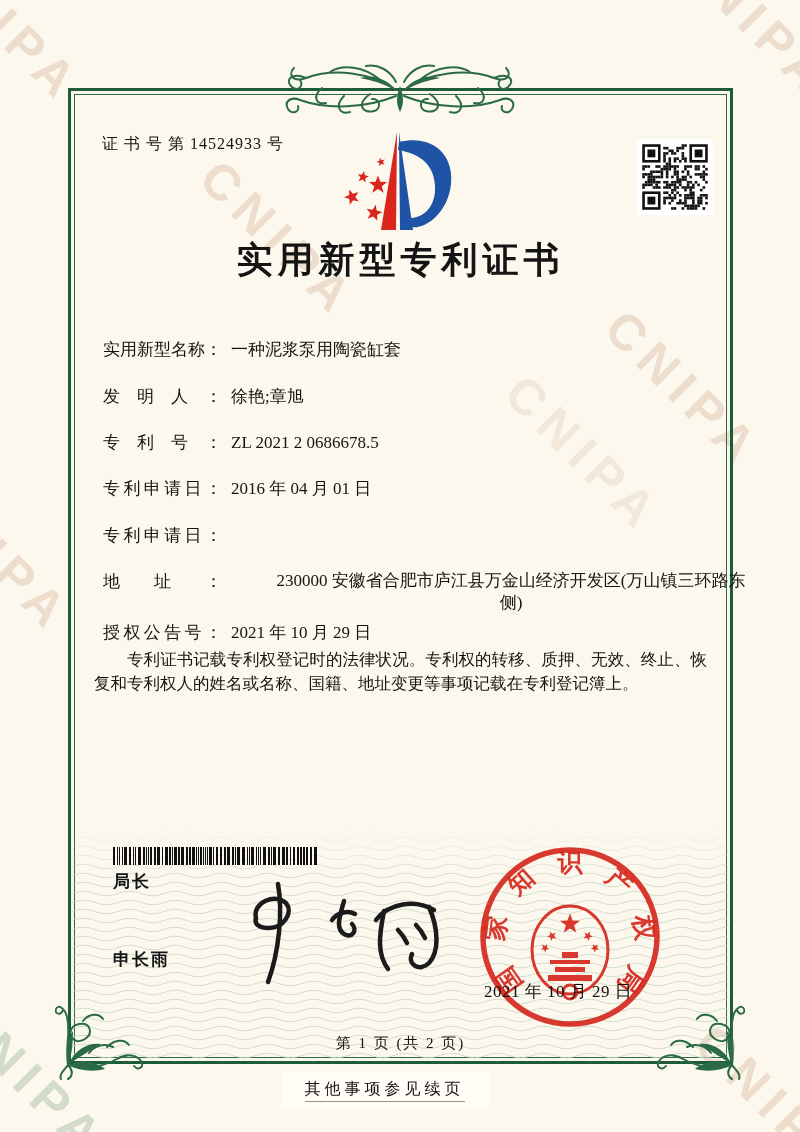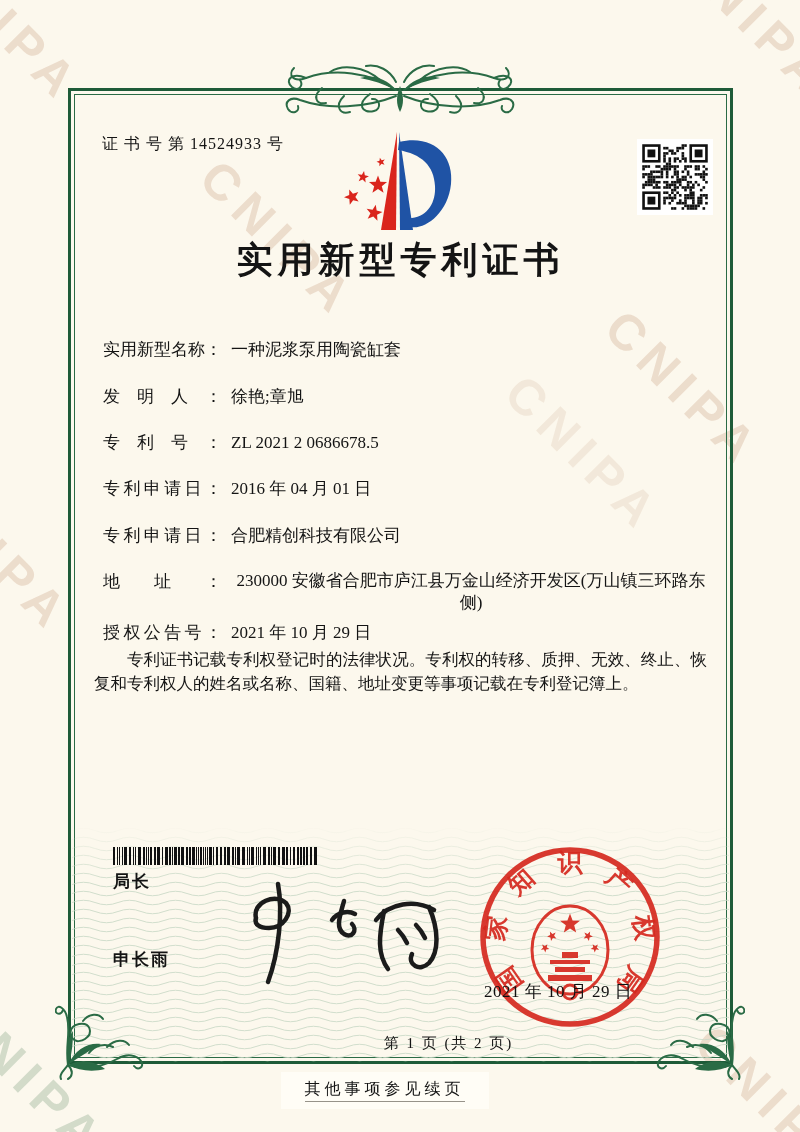--- a/index.html
+++ b/index.html
@@ -43,21 +43,21 @@
   .body-text p{margin:0;text-indent:2em;}
 
   .barcode{position:absolute;z-index:3;left:113px;top:847px;}
   .signer{position:absolute;z-index:3;left:113px;
           font-family:"Liberation Sans","DejaVu Sans",sans-serif;
           font-weight:600;font-size:17px;letter-spacing:2px;}
   .signature{position:absolute;z-index:3;left:228px;top:878px;}
   .seal{position:absolute;z-index:3;left:475px;top:842px;}
   .seal-date{position:absolute;z-index:4;left:484px;top:980px;font-size:17px;letter-spacing:.5px;color:#101010;}
   .page-info{position:absolute;z-index:3;left:68px;top:1034px;width:665px;text-align:center;
-             font-size:15px;letter-spacing:2px;padding-left:48px;}
+             font-size:15px;letter-spacing:2px;}
   .footer-note{position:absolute;z-index:3;left:52px;top:1072px;width:665px;text-align:center;}
   .footer-note .box{display:inline-block;background:#fffdf6;padding:7px 24px 9px;}
   .footer-note .txt{font-size:16px;letter-spacing:4px;border-bottom:1.5px solid #97938a;padding-bottom:4px;}
 </style>
 </head>
 <body>
 
 <div class="page">
 
   <span class="wm" style="left:-95px;top:-5px;">CNIPA</span>
@@ -397,23 +397,22 @@
   <div class="field-row" style="top:431px;">
     <span class="f-label">专利号：</span>
     <span class="f-value">ZL 2021 2 0686678.5</span>
   </div>
   <div class="field-row" style="top:477px;">
     <span class="f-label">专利申请日：</span>
     <span class="f-value">2016 年 04 月 01 日</span>
   </div>
   <div class="field-row" style="top:524px;">
     <span class="f-label">专利申请日：</span>
-    <span class="f-value">合肥精创科技有限公司</span>
-  </div>
-  <div class="field-row addr" style="top:570px;">
+  </div>
+  <div class="field-row addr" style="top:570px;gap:40px;">
     <span class="f-label">地址：</span>
     <span class="f-value">230000 安徽省合肥市庐江县万金山经济开发区(万山镇三环路东侧)</span>
   </div>
 
   <div class="field-row" style="top:621px;width:600px;">
     <span class="f-label">授权公告号：</span>
     <span class="f-value">2021 年 10 月 29 日</span>
   </div>
 
   <div class="body-text">

